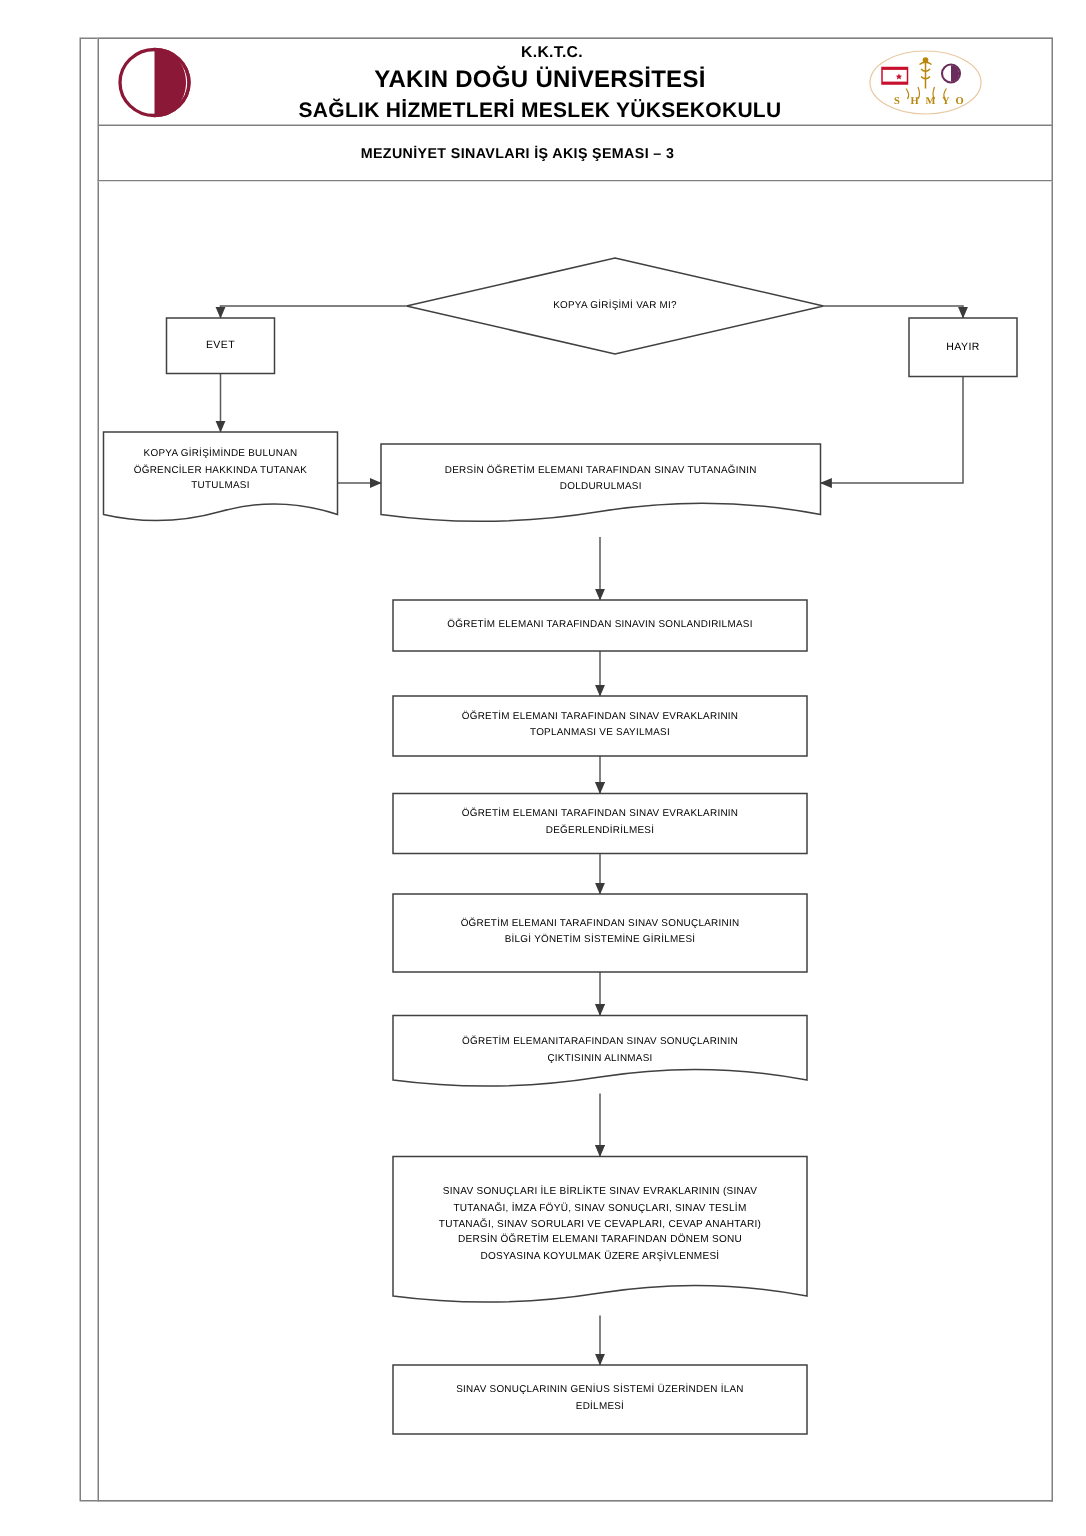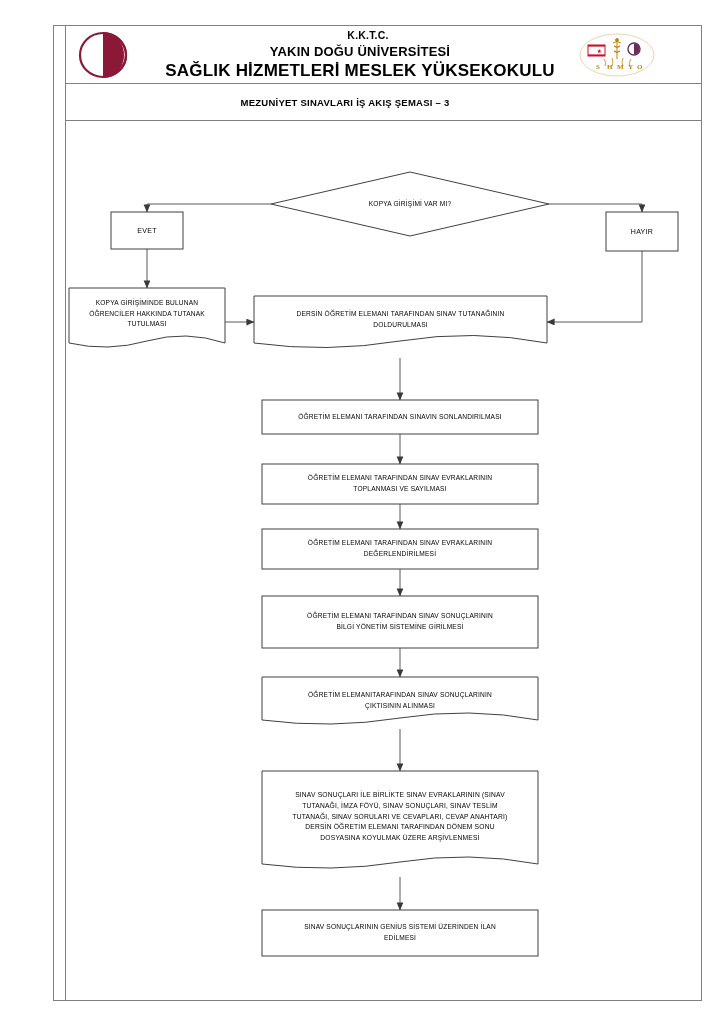--- a/index.html
+++ b/index.html
@@ -38,22 +38,22 @@
   
   .header-titles{
     position:absolute;left:150px;top:30px;width:420px;height:52px;
     display:flex;flex-direction:column;align-items:center;justify-content:center;
     line-height:1.32;
   }
   .header-titles div{
     font-weight:bold;text-align:center;white-space:nowrap;
   }
   .hl1{font-size:10.5px;letter-spacing:.2px;margin-left:16px;}
-  .hl2{font-size:13px;letter-spacing:.2px;}
-  .hl3{font-size:17px;letter-spacing:.2px;}
+  .hl2{font-size:16px;letter-spacing:.2px;}
+  .hl3{font-size:14px;letter-spacing:.2px;}
 
   .doc-title{
     position:absolute;left:65px;top:84px;width:560px;height:37px;
     display:flex;align-items:center;justify-content:center;
     font-size:9.5px;font-weight:bold;letter-spacing:.25px;
   }
 
   
   .logo-left{position:absolute;left:76px;top:31px;width:54px;height:48px;}
   .logo-right{position:absolute;left:578px;top:32px;width:78px;height:46px;}

